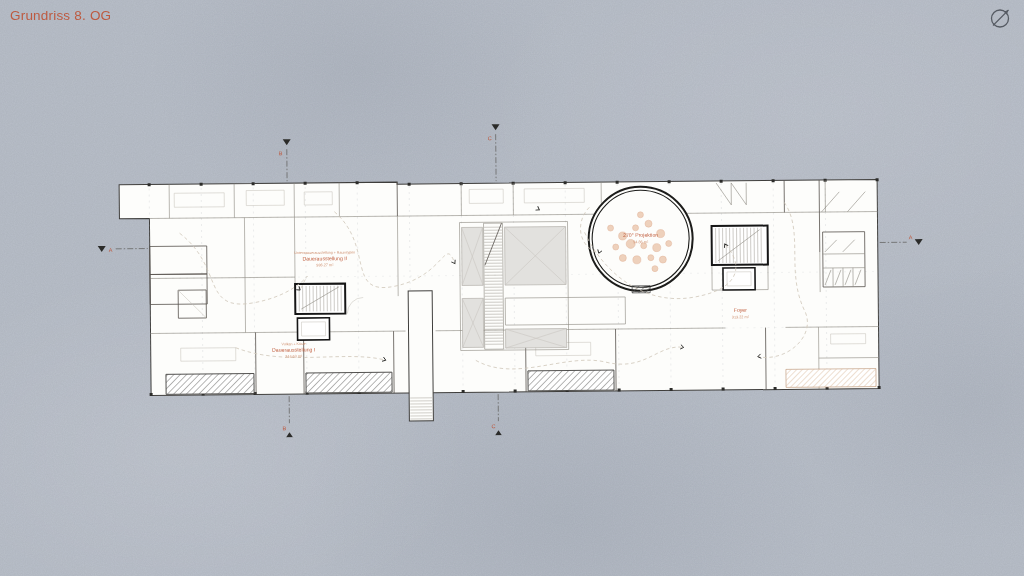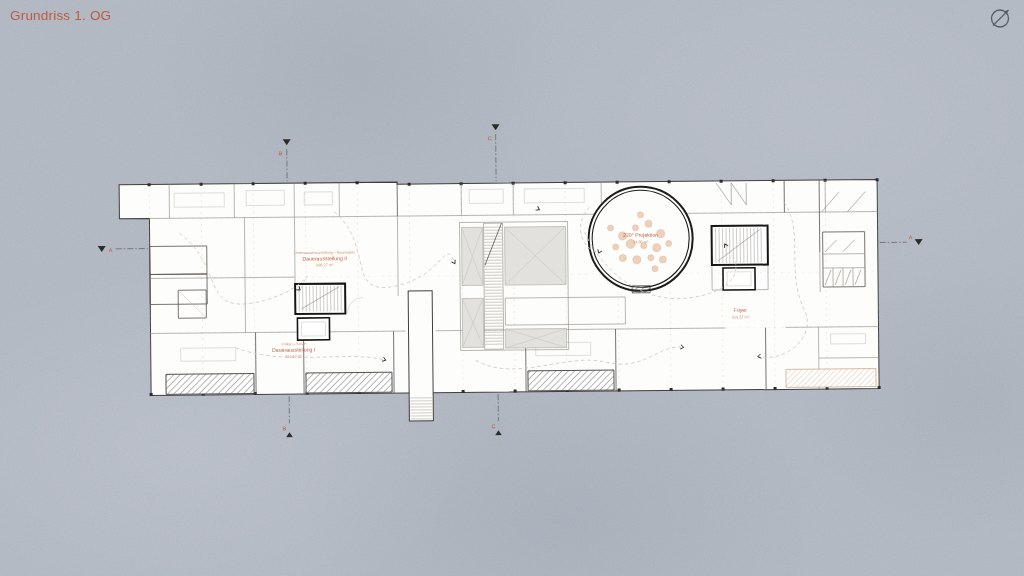--- a/index.html
+++ b/index.html
@@ -52,21 +52,21 @@
 <div class="blotches"></div>
 
 <svg class="noise" width="1024" height="576">
   <filter id="nz">
       <feTurbulence type="fractalNoise" baseFrequency="0.9" numOctaves="2" stitchTiles="stitch"></feTurbulence>
   <feColorMatrix type="matrix" values="0 0 0 0 0.45 0 0 0 0 0.47 0 0 0 0 0.5 0 0 0 0.9 0"></feColorMatrix>
     </filter>
   <rect width="1024" height="576" filter="url(#nz)" opacity="0.9"></rect>
 </svg>
 
-<div class="title">Grundriss 1. OG</div>
+<div class="title">Grundriss 8. OG</div>
 
 <svg class="north" viewBox="0 0 28 28">
   <circle cx="14" cy="13.5" r="8.5" fill="none" stroke="#565b63" stroke-width="1.3"></circle>
   <line x1="7" y1="20.5" x2="22.5" y2="5" stroke="#565b63" stroke-width="1.1"></line>
   <polygon points="22.5,5 17.8,6.6 20.8,9.4" fill="#565b63"></polygon>
 </svg>
 
 <div class="plan-wrap">
 <svg width="860" height="320" viewBox="0 0 860 320">
   <defs>

